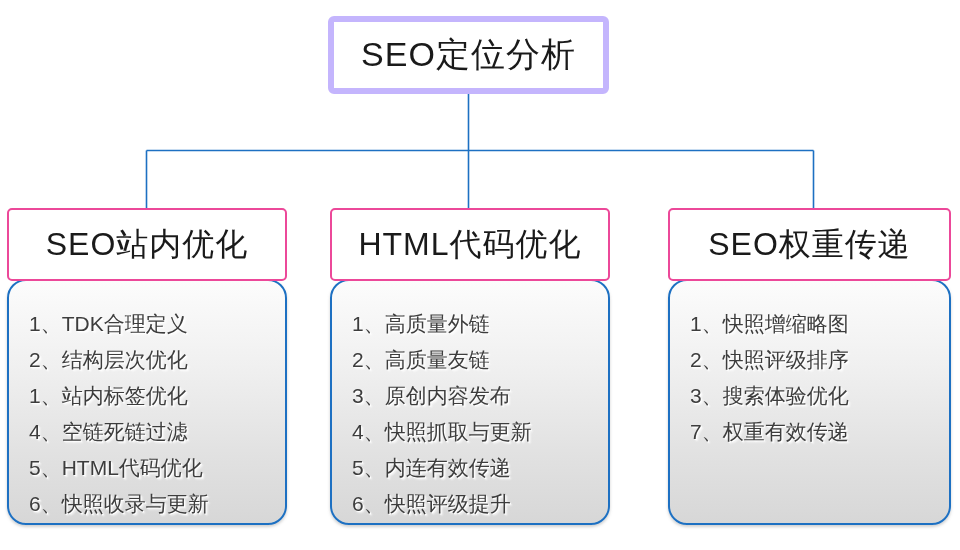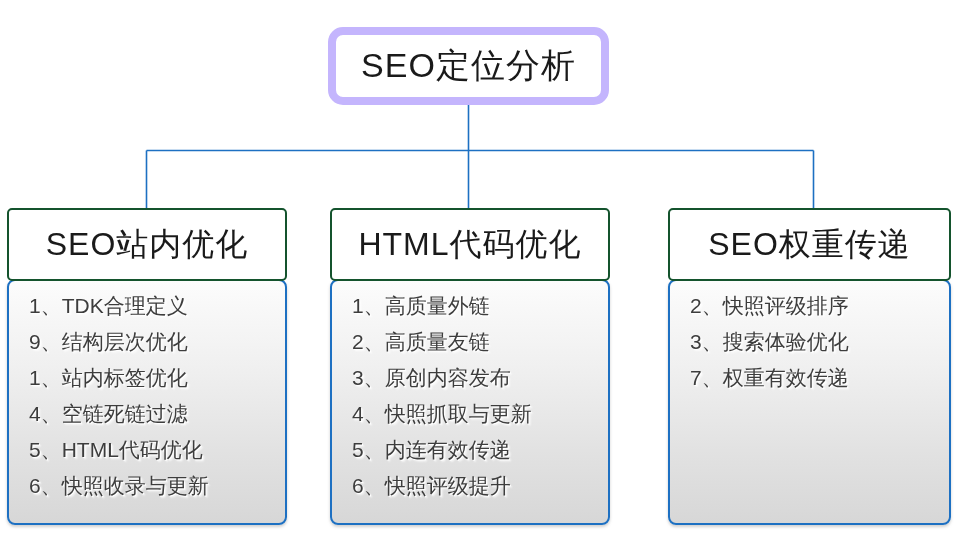--- a/index.html
+++ b/index.html
@@ -9,65 +9,65 @@
     background: #ffffff;
     font-family: "Liberation Sans", "DejaVu Sans", sans-serif;
     overflow: hidden;
   }
   .stage { position: absolute; left: 0; top: 0; width: 960px; height: 550px; }
 
   svg.connectors { position: absolute; left: 0; top: 0; z-index: 0; }
 
   .node-root {
     position: absolute;
-    left: 328px; top: 27px;
+    left: 328px; top: 16px;
     width: 281px; height: 78px;
     background: #ffffff;
-    border: 8px solid #c4b5fd;
-    border-radius: 15px;
+    border: 6px solid #c4b5fd;
+    border-radius: 6px;
     display: flex; align-items: center; justify-content: center;
     z-index: 2;
   }
   .node-root .title {
     font-size: 34px;
     color: #1a1a1a;
     letter-spacing: 1px;
     white-space: nowrap;
   }
 
   .column { position: absolute; top: 208px; z-index: 2; }
   .col-1 { left: 7px;   width: 280px; }
   .col-2 { left: 330px; width: 280px; }
   .col-3 { left: 668px; width: 283px; }
 
   .col-header {
     position: relative;
     height: 73px;
     background: #ffffff;
-    border: 2px solid #14532d;
+    border: 2px solid #ec4899;
     border-radius: 5px;
     display: flex; align-items: center; justify-content: center;
     z-index: 3;
   }
   .col-header .title {
     font-size: 32px;
     color: #1a1a1a;
     letter-spacing: 1px;
     white-space: nowrap;
   }
 
   .col-panel {
     position: relative;
     margin-top: -2px;
     height: 246px;
     background: linear-gradient(to bottom, #fcfcfc 0%, #f0f0f0 35%, #e2e2e2 70%, #d7d7d7 100%);
     border: 2px solid #1d70c2;
-    border-radius: 8px;
+    border-radius: 19px;
     box-shadow: 0 2px 3px rgba(120,120,120,0.35);
-    padding: 7px 0 0 20px;
+    padding: 25px 0 0 20px;
     z-index: 1;
   }
   .col-panel .item {
     font-size: 21px;
     line-height: 36px;
     color: #3d3d3d;
     text-shadow: 1px 1px 0 #ffffff, 2px 2px 2px rgba(255,255,255,0.9);
     white-space: nowrap;
   }
 </style>
@@ -89,21 +89,21 @@
   <div class="node-root">
     <span class="title">SEO定位分析</span>
   </div>
 
   <div class="column col-1">
     <div class="col-header">
       <span class="title">SEO站内优化</span>
     </div>
     <div class="col-panel">
       <div class="item">1、TDK合理定义</div>
-      <div class="item">9、结构层次优化</div>
+      <div class="item">2、结构层次优化</div>
       <div class="item">1、站内标签优化</div>
       <div class="item">4、空链死链过滤</div>
       <div class="item">5、HTML代码优化</div>
       <div class="item">6、快照收录与更新</div>
     </div>
   </div>
 
   <div class="column col-2">
     <div class="col-header">
       <span class="title">HTML代码优化</span>
@@ -116,19 +116,20 @@
       <div class="item">5、内连有效传递</div>
       <div class="item">6、快照评级提升</div>
     </div>
   </div>
 
   <div class="column col-3">
     <div class="col-header">
       <span class="title">SEO权重传递</span>
     </div>
     <div class="col-panel">
+      <div class="item">1、快照增缩略图</div>
       <div class="item">2、快照评级排序</div>
       <div class="item">3、搜索体验优化</div>
       <div class="item">7、权重有效传递</div>
     </div>
   </div>
 
 </div>
 
 </body></html>

